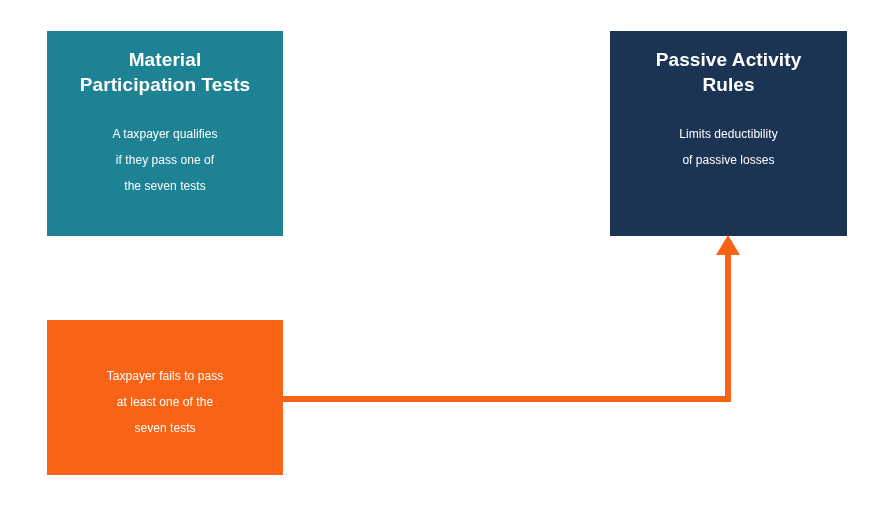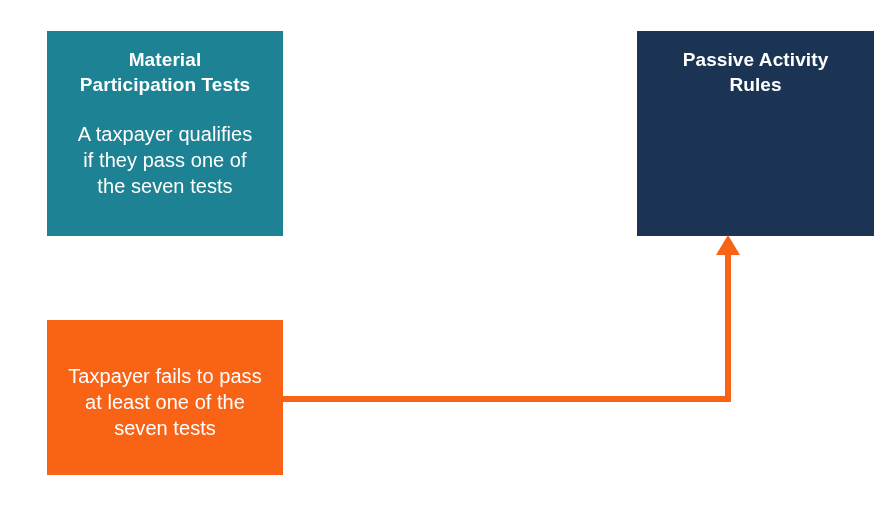--- a/index.html
+++ b/index.html
@@ -33,42 +33,42 @@
   .node .node-title {
     font-weight: bold;
     font-size: 19px;
     line-height: 25px;
     letter-spacing: 0.1px;
     width: 100%;
     white-space: pre-line;
   }
   .node .node-body {
     font-weight: normal;
-    font-size: 20px;
+    font-size: 12px;
     line-height: 26px;
     letter-spacing: 0.05px;
     width: 100%;
     white-space: pre-line;
   }
   .node .node-spacer {
     height: 24px;
     flex: 0 0 auto;
   }
 
   
   #node-material {
     left: 47px;
     top: 31px;
     width: 236px;
     height: 205px;
     background: #1d8293;
     padding-top: 16px;
   }
   #node-passive {
-    left: 637px;
+    left: 610px;
     top: 31px;
     width: 237px;
     height: 205px;
     background: #1c3454;
     padding-top: 16px;
   }
   #node-fails {
     left: 47px;
     top: 320px;
     width: 236px;
@@ -117,20 +117,22 @@
     <div class="node-spacer"></div>
     <div class="node-body">A taxpayer qualifies
 if they pass one of
 the seven tests</div>
   </div>
 
   <div class="node" id="node-passive">
     <div class="node-title">Passive Activity
 Rules</div>
     <div class="node-spacer"></div>
+    <div class="node-body">Limits deductibility
+of passive losses</div>
   </div>
 
   <div class="node" id="node-fails">
     <div class="node-body">Taxpayer fails to pass
 at least one of the
 seven tests</div>
   </div>
 
   <div class="connector-h"></div>
   <div class="connector-v"></div>

